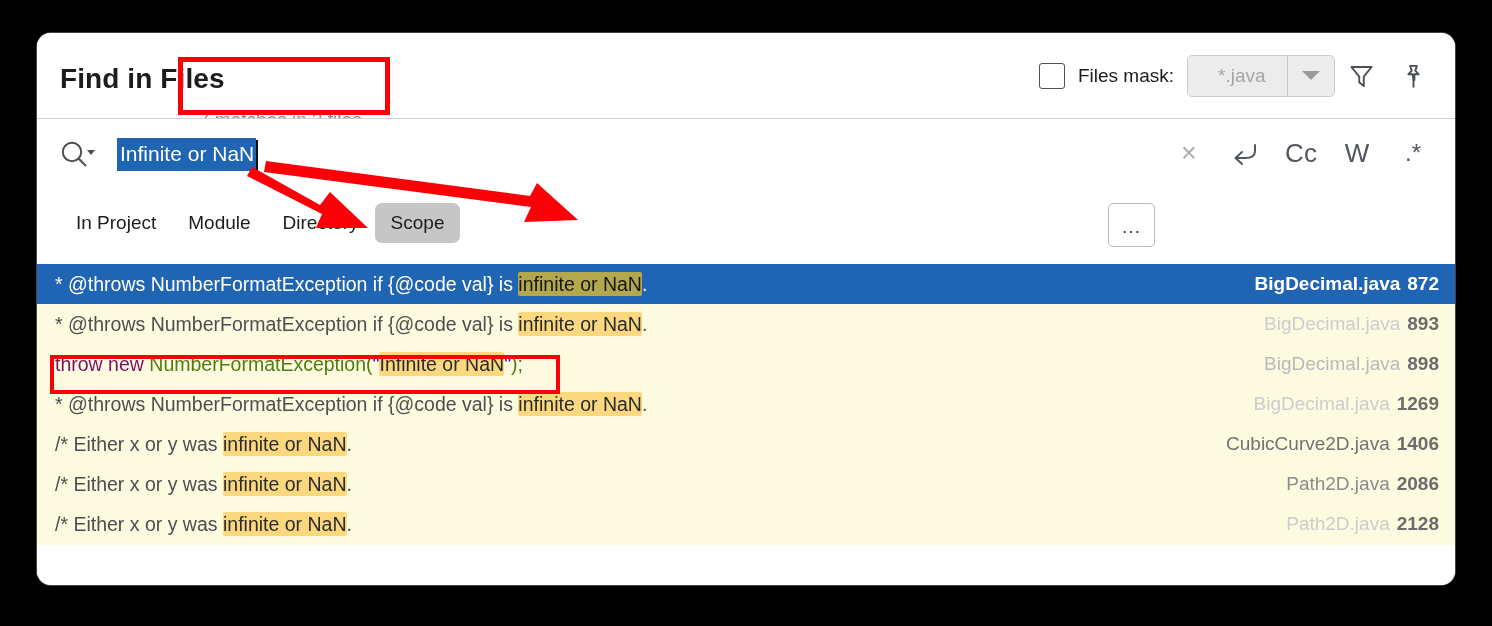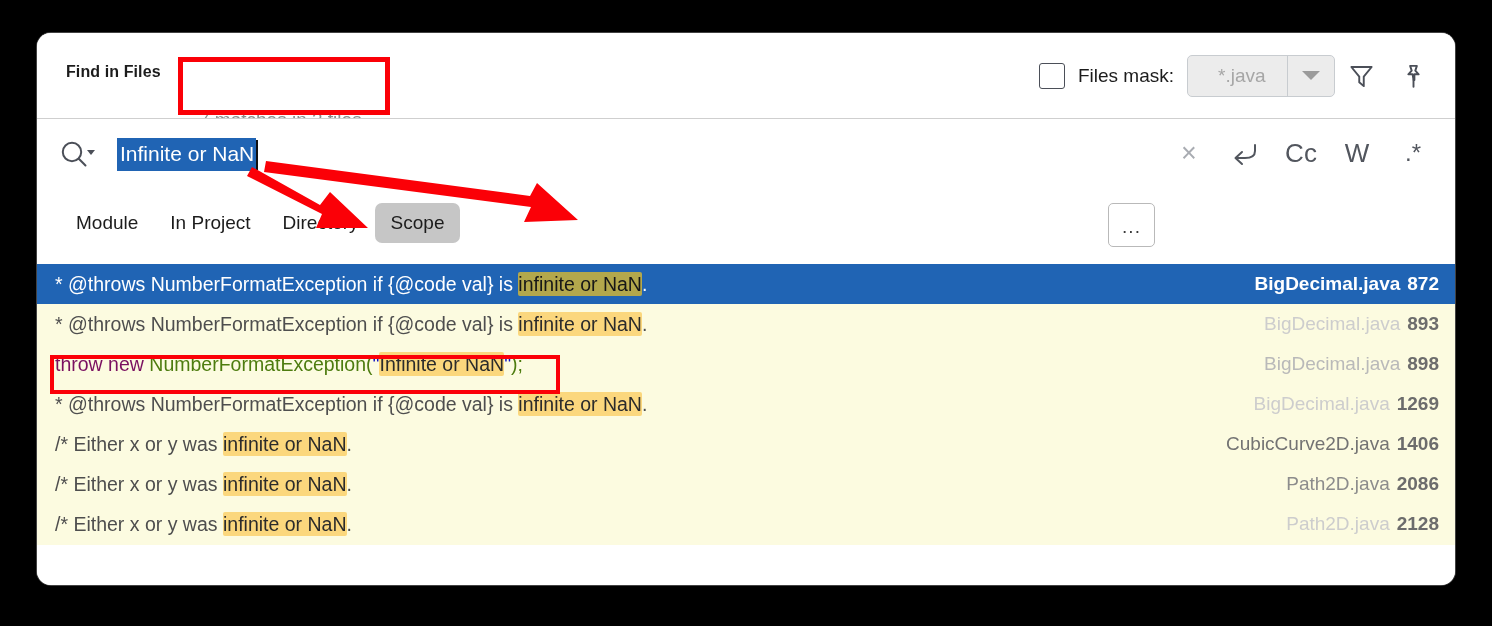--- a/index.html
+++ b/index.html
@@ -25,22 +25,22 @@
     position:absolute; left:0; top:0; width:100%; height:5px;
     background: linear-gradient(180deg,#bfbfbf 0%, #e9e9e9 60%, #f7f7f7 100%);
   }
 
   
   .header {
     position: absolute; left:0; top:0; width:100%; height:85px;
     background:#ffffff;
   }
   .header-title {
-    position:absolute; left:29px; top:30px;
-    font-size: 16px; font-weight: bold; color:#1c1c1c;
+    position:absolute; left:23px; top:30px;
+    font-size: 28px; font-weight: bold; color:#1c1c1c;
     letter-spacing: .1px;
   }
   .header-count {
     position:absolute; left:162px; top:32px;
     font-size: 19px; color:#8c8c8c;
     white-space:nowrap;
     margin-top:44px;
   }
   .hdr-right { position:absolute; right:16px; top:0; height:85px; display:flex; align-items:center; gap:0; }
 
@@ -209,22 +209,22 @@
         </div>
         <div class="sr-btn small">
           <span>.*</span>
         </div>
       </div>
       <div class="search-sep"></div>
     </div>
 
     <div class="scoperow">
       <div class="scope-tabs">
+        <div class="tab">In Project</div>
         <div class="tab">Module</div>
-        <div class="tab">In Project</div>
         <div class="tab">Directory</div>
         <div class="tab selected">Scope</div>
       </div>
       <div class="dots-btn">...</div>
     </div>
 
     <div class="results" id="results">
         <div class="row selected">
           <div class="row-text"><span>* @throws NumberFormatException if {@code val} is </span><span class="hl">infinite or NaN</span><span>.</span></div>
           <div class="row-spacer"></div>

